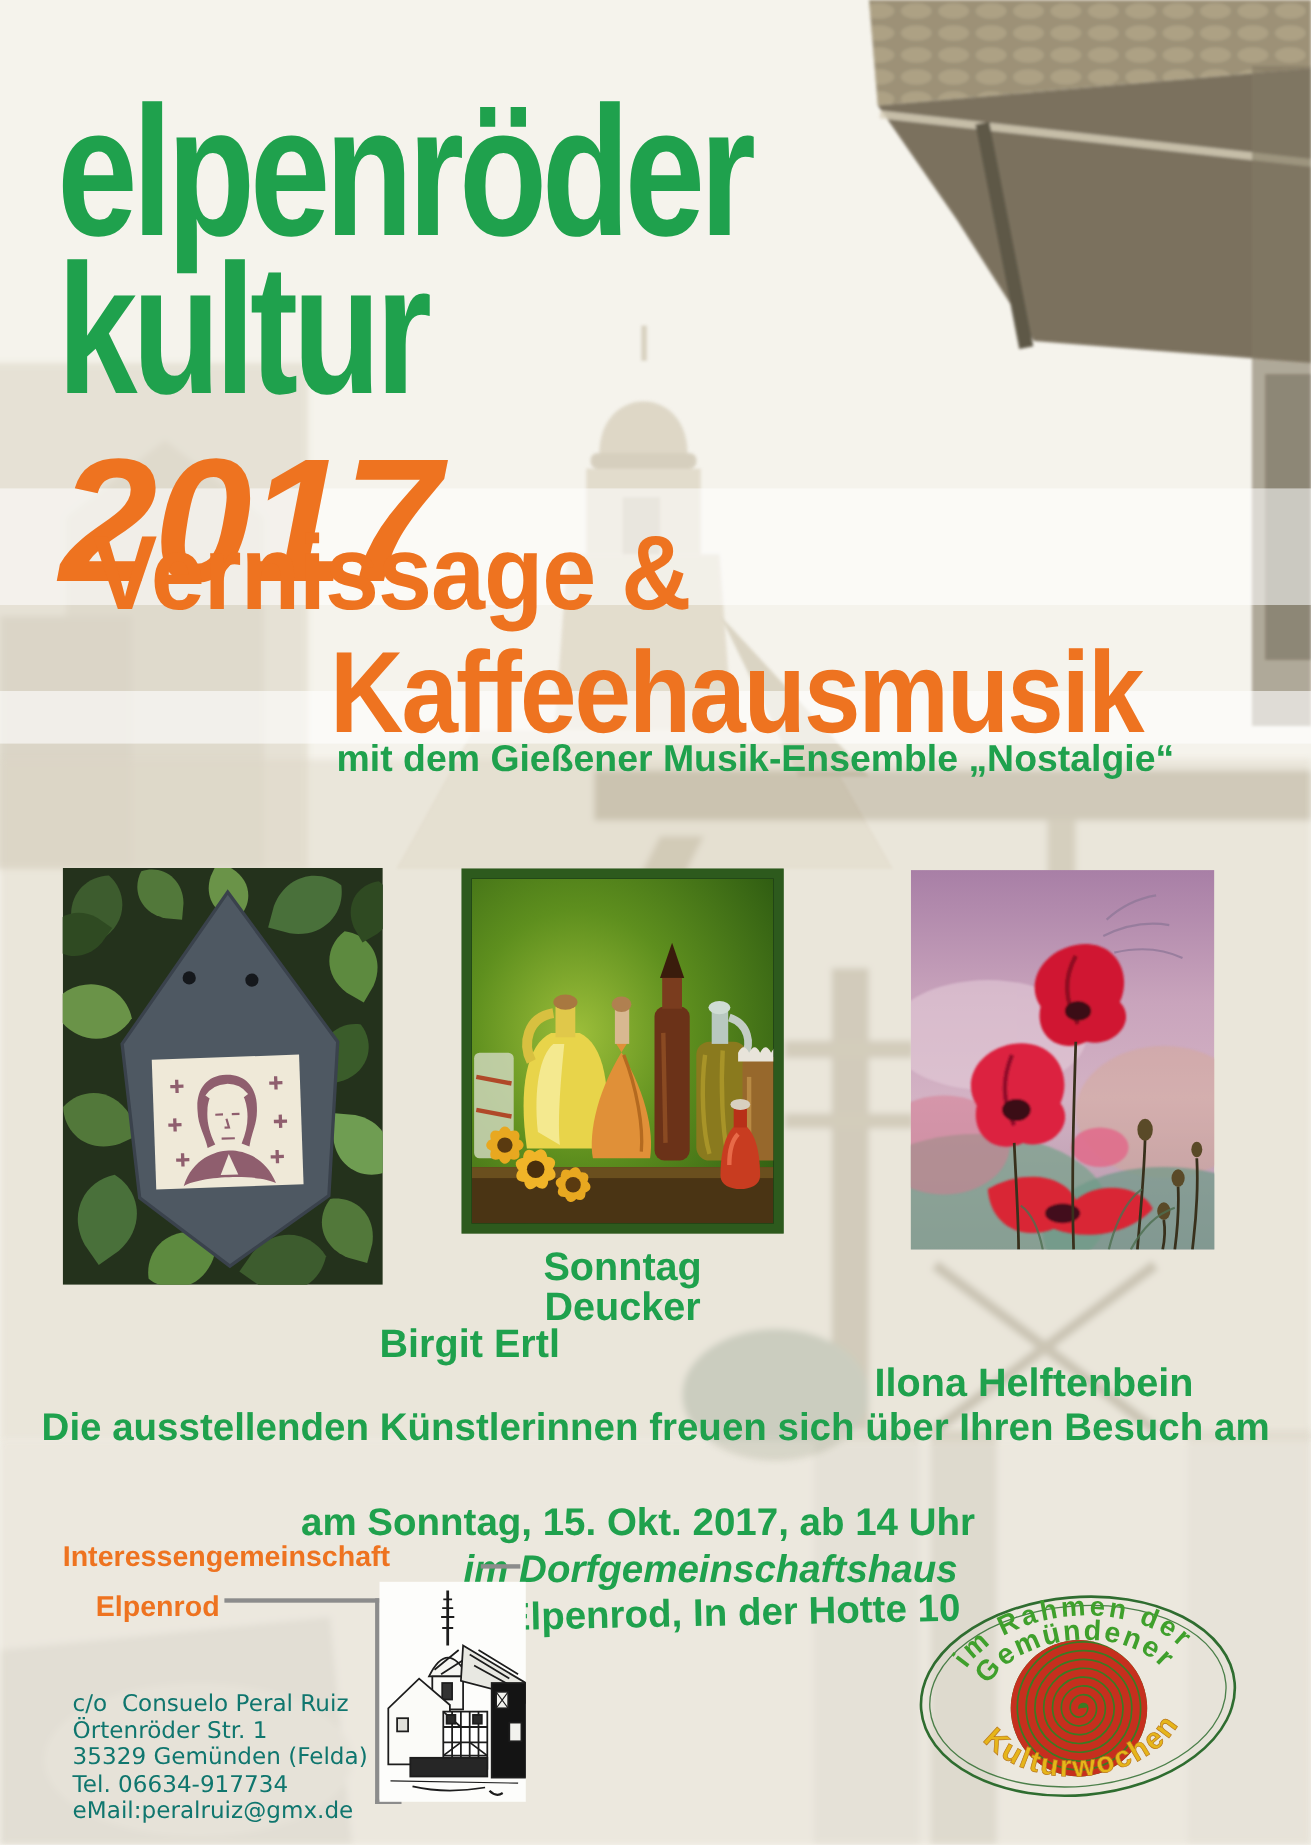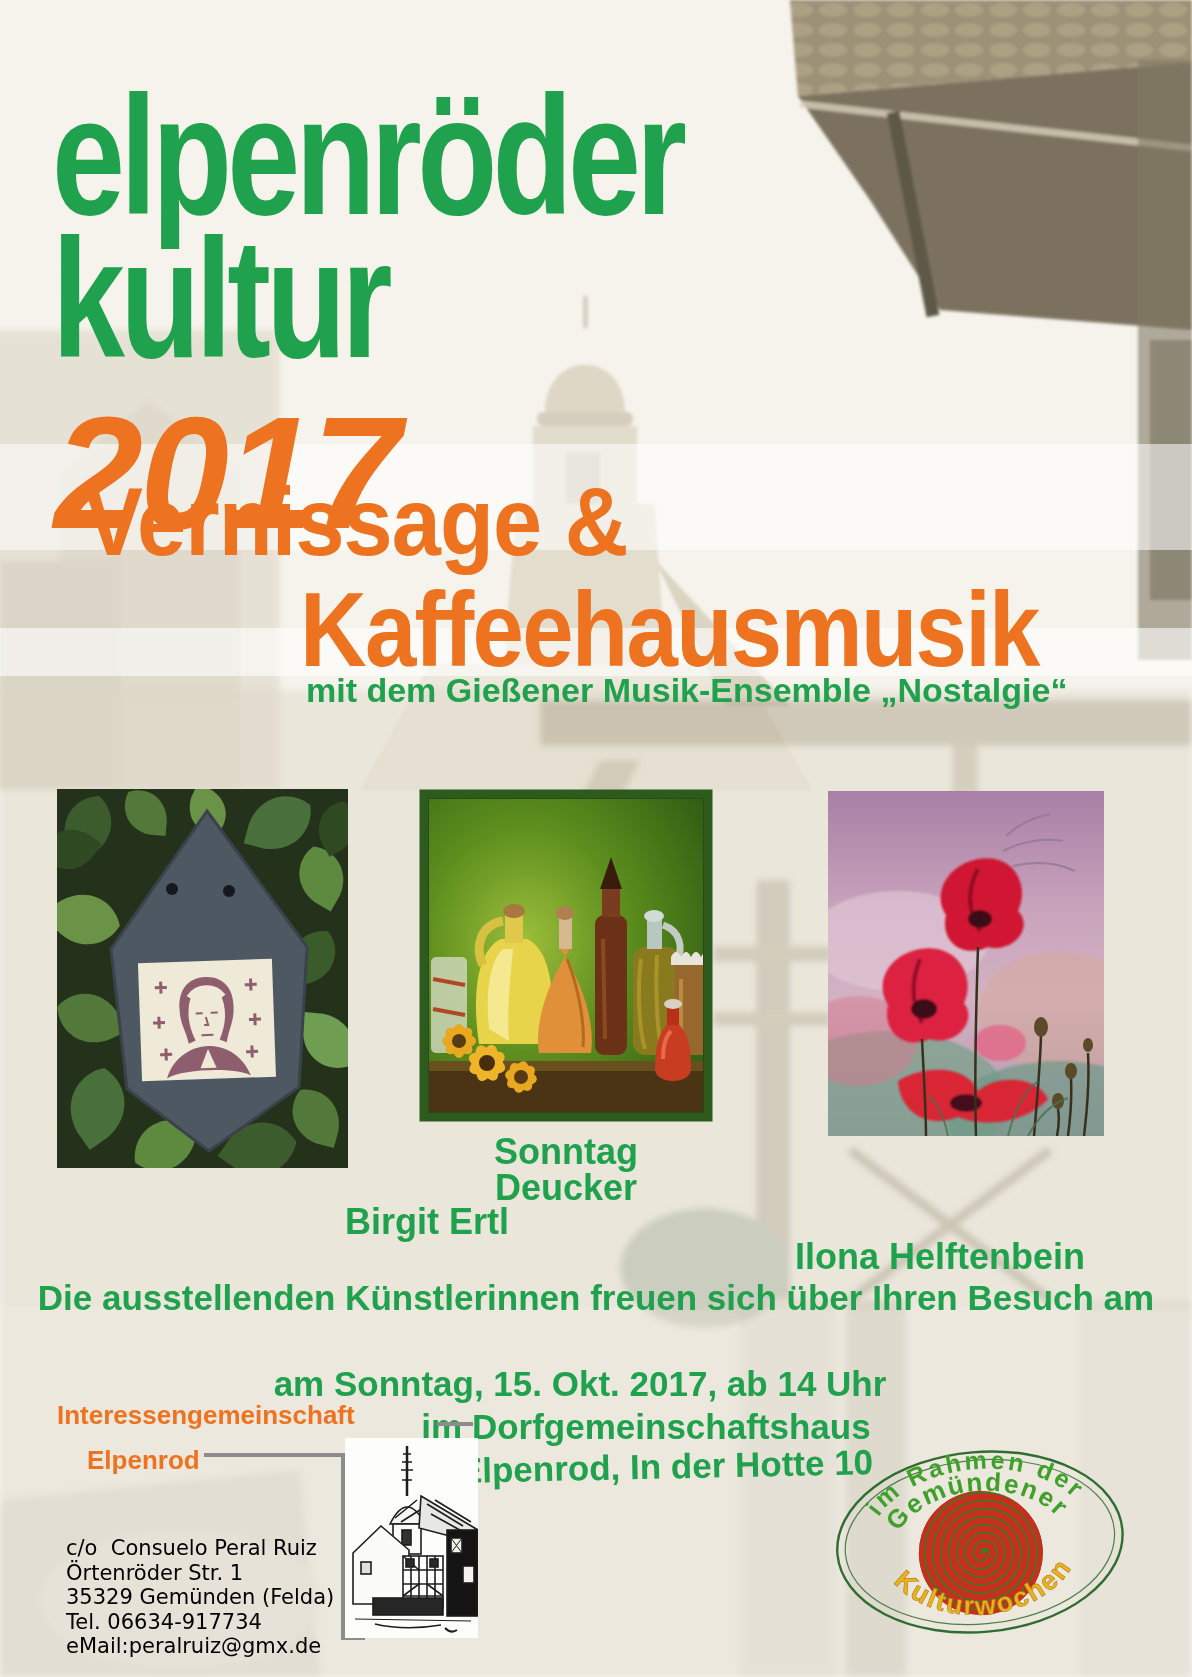--- a/index.html
+++ b/index.html
@@ -23,28 +23,28 @@
   #ev2{left:300px;top:577px;font-size:105px;line-height:1;letter-spacing:-2px;transform:scaleX(.88);transform-origin:left top;}
   #subtitle{left:306px;top:673px;font-size:34px;line-height:1;}
   .artlabel{font-size:36px;line-height:1;}
   #label-monika{left:419px;top:1134px;width:294px;text-align:center;}
   #label-birgit{left:345px;top:1204px;}
   #label-ilona{left:795px;top:1239px;}
   .invite{left:0;width:1192px;text-align:center;font-size:35px;line-height:1;box-sizing:border-box;}
   #inv1{top:1280px;}
   #inv2{top:1323px;padding-right:54px;}
   #inv3{top:1366px;padding-right:32px;text-align:center;}
-  #inv4{top:1409px;padding-left:100px;}
+  #inv4{top:1409px;padding-left:100px;font-style:italic;}
   #inv5{top:1450px;padding-left:140px;transform:rotate(-1.2deg);}
   .org{font-size:26px;line-height:1;}
   #org1{left:57px;top:1402px;}
   #org2{left:57px;top:1447px;margin-left:30px;}
   .grayline{background:#8c8c8c;z-index:2;}
   #contact{left:66px;top:1536px;font-family:"DejaVu Sans","Liberation Sans",sans-serif;
-    font-size:21px;line-height:24.5px;color:#000000;}
+    font-size:21px;line-height:24.5px;color:#0f766e;}
   #sketch-box{left:345px;top:1438px;width:133px;height:200px;background:#fdfdfb;z-index:2;}
   #stamp{left:830px;top:1445px;width:300px;height:196px;z-index:2;transform:rotate(-5deg);}
   .artwork{z-index:2;}
 </style>
 </head>
 <body>
 
 <div class="poster">
 
   <svg class="abs bg" width="1192" height="1677" viewBox="0 0 1192 1677">

